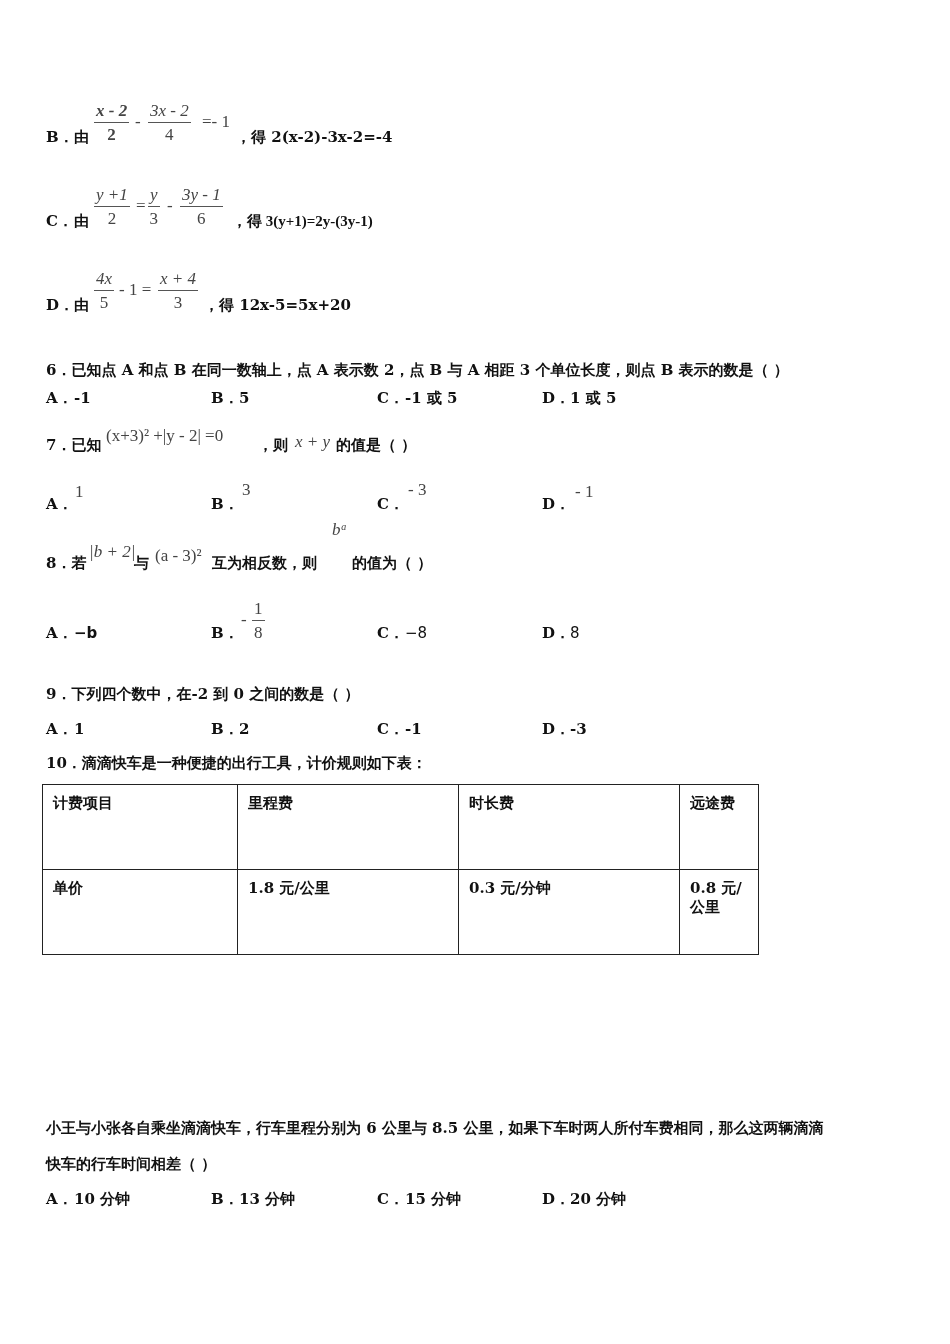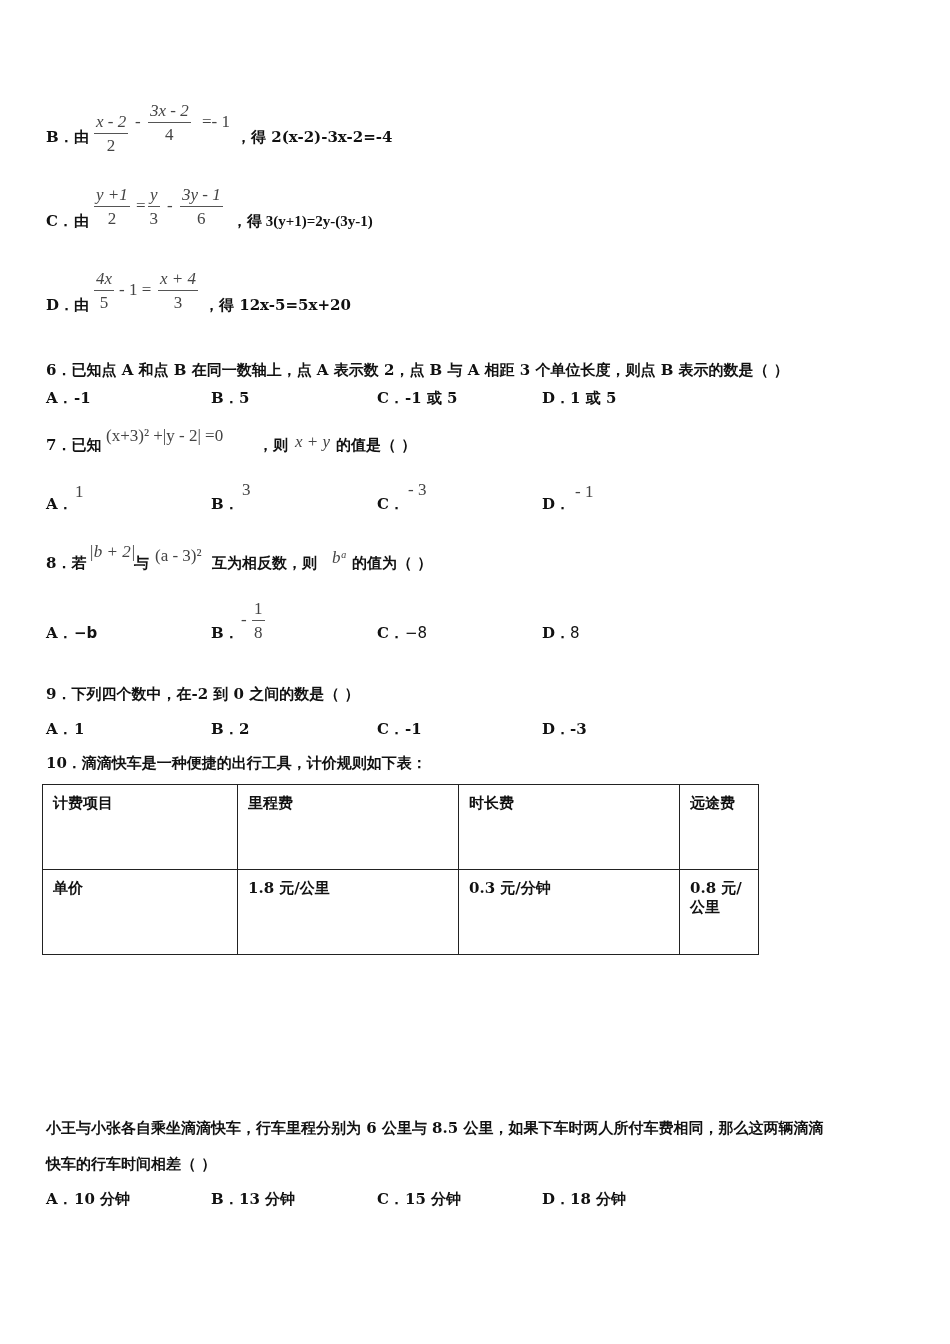--- a/index.html
+++ b/index.html
@@ -20,21 +20,21 @@
   table.fee td { border: 1.5px solid #222; vertical-align: top; font-size: 15px; font-weight: bold;
                  padding: 9px 10px; height: 66px; }
   table.fee td.note { height: 140px; line-height: 38px; white-space: normal; padding-top: 1px; }
 </style>
 </head>
 <body>
 
 <div>
   <span class="abs lbl" style="left:46px;top:128px;">B．</span>
   <span class="abs txt" style="left:74px;top:128px;">由</span>
-  <span class="frac" style="left:94px;top:111px;">
+  <span class="frac" style="left:94px;top:100px;font-weight:bold;">
     <span class="num mi">x - 2</span>
     <span class="den">2</span>
   </span>
   <span class="op" style="left:135px;top:112px;">-</span>
   <span class="frac" style="left:148px;top:100px;">
     <span class="num mi">3x - 2</span>
     <span class="den">4</span>
   </span>
   <span class="op" style="left:202px;top:112px;">=- 1</span>
   <span class="abs txt" style="left:236px;top:128px;">，得 2(x-2)-3x-2=-4</span>
@@ -118,21 +118,21 @@
       <span class="abs math" style="left:575px;top:482px;">- 1</span>
     </div>
 </div>
 
 <div>
   <span class="abs txt" style="left:46px;top:554px;">8．若</span>
   <span class="abs math mi" style="left:89px;top:542px;">|b + 2|</span>
   <span class="abs txt" style="left:134px;top:554px;">与</span>
   <span class="abs math" style="left:155px;top:546px;">(a - 3)²</span>
   <span class="abs txt" style="left:212px;top:554px;">互为相反数，则</span>
-  <span class="abs math mi" style="left:332px;top:548px;">bᵃ</span>
+  <span class="abs math mi" style="left:332px;top:520px;">bᵃ</span>
   <span class="abs txt" style="left:352px;top:554px;">的值为（          ）</span>
   <div>
       <span class="abs lbl" style="left:46px;top:624px;">A．</span>
       <span class="abs txt" style="left:74px;top:624px;font-family:'DejaVu Sans',sans-serif;">−b</span>
     </div>
   <div>
     <span class="abs lbl" style="left:211px;top:624px;">B．</span>
     <span class="op" style="left:241px;top:610px;">-</span>
     <span class="frac" style="left:252px;top:598px;">
       <span class="num">1</span>
@@ -198,15 +198,15 @@
   <div>
       <span class="abs lbl" style="left:211px;top:1190px;">B．</span>
       <span class="abs txt" style="left:239px;top:1190px;">13 分钟</span>
     </div>
   <div>
       <span class="abs lbl" style="left:377px;top:1190px;">C．</span>
       <span class="abs txt" style="left:405px;top:1190px;">15 分钟</span>
     </div>
   <div>
       <span class="abs lbl" style="left:542px;top:1190px;">D．</span>
-      <span class="abs txt" style="left:570px;top:1190px;">18 分钟</span>
+      <span class="abs txt" style="left:570px;top:1190px;">20 分钟</span>
     </div>
 </div>
 
 </body></html>

